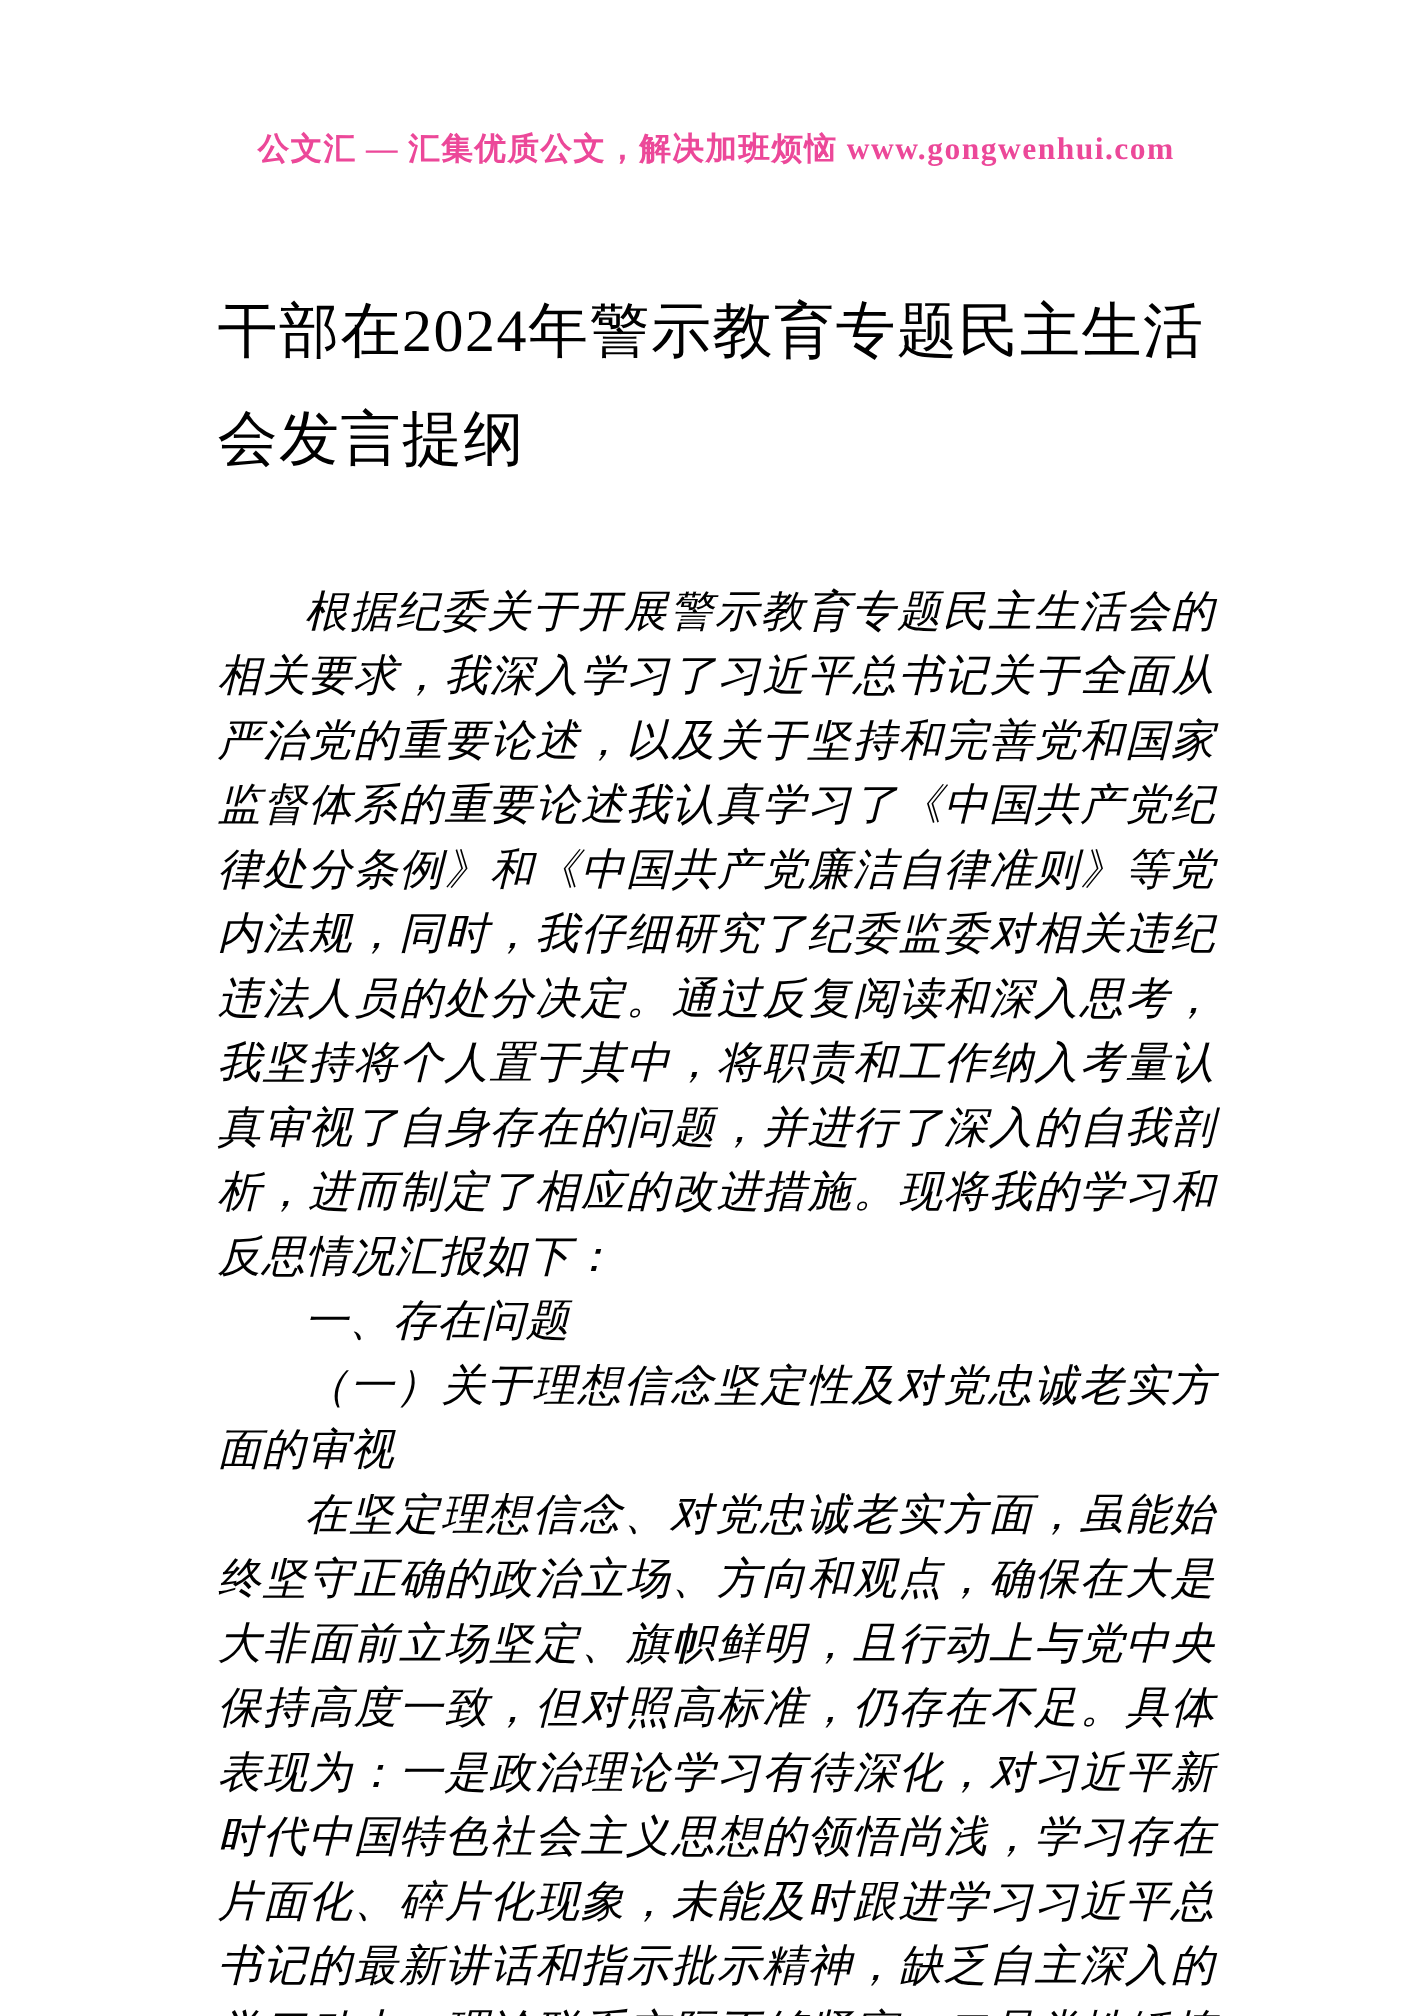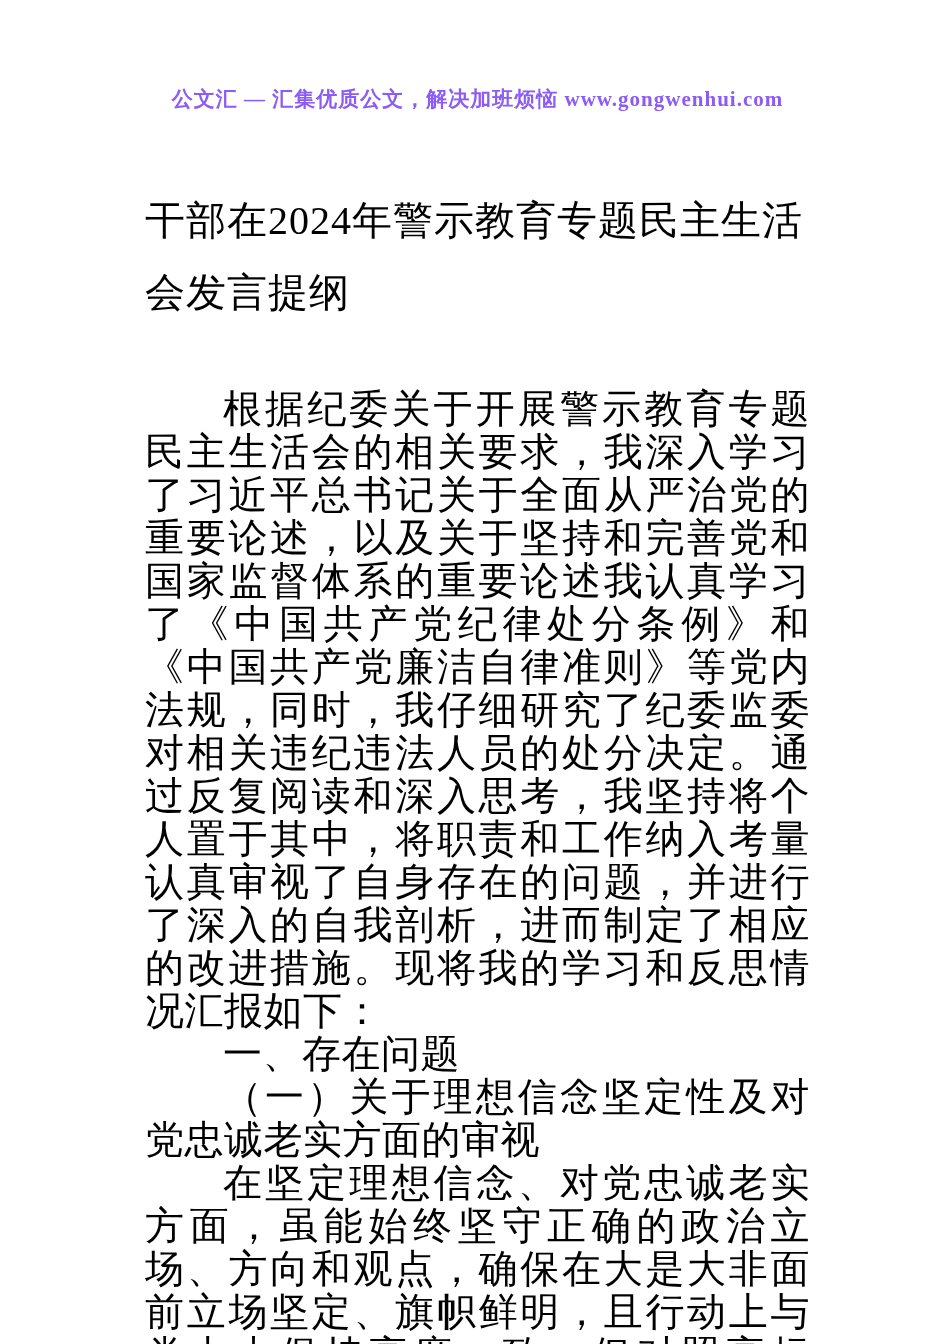--- a/index.html
+++ b/index.html
@@ -16,40 +16,41 @@
   .page {
     width: 950px;
     min-height: 1344px;
     background: #ffffff;
     padding: 85px 140px 60px 145px;
   }
   .promo {
     text-align: center;
     font-size: 21px;
     font-weight: bold;
-    color: #8b5cf6;
+    color: #ec4899;
     letter-spacing: 1px;
     margin-bottom: 72px;
     white-space: nowrap;
   }
   .title {
     font-size: 40px;
     font-weight: normal;
     text-align: left;
     line-height: 72px;
     letter-spacing: 1px;
     margin: 0 auto 58px auto;
     max-width: 680px;
   }
   .doc-body p {
-    font-size: 39px;
+    font-size: 29px;
     line-height: 43px;
     text-align: justify;
     text-indent: 2em;
     letter-spacing: 0.5px;
+    font-style: italic;
   }
 </style>
 </head>
 <body>
 
 <div class="page">
 
   <div class="promo">公文汇 — 汇集优质公文，解决加班烦恼 www.gongwenhui.com</div>
 
   <h1 class="title">干部在2024年警示教育专题民主生活会发言提纲</h1>

